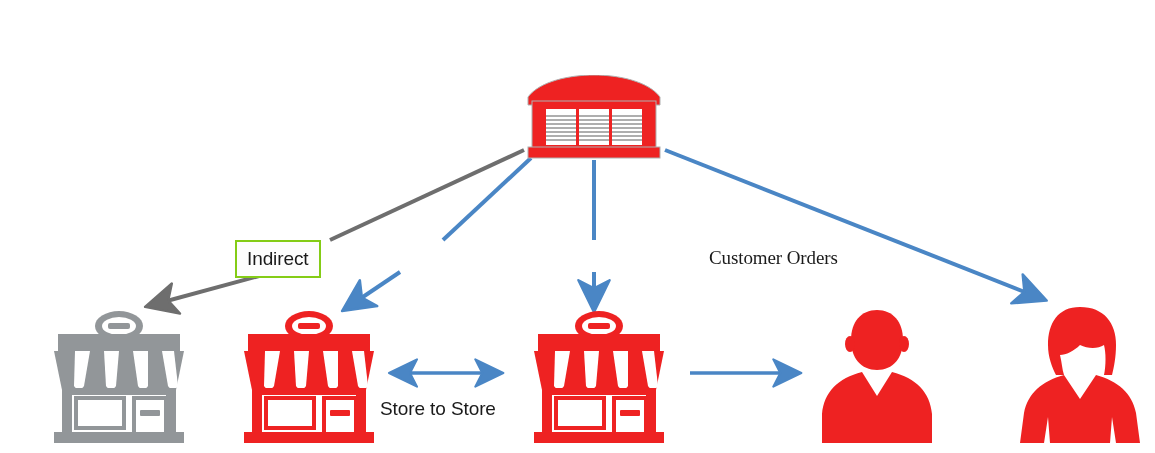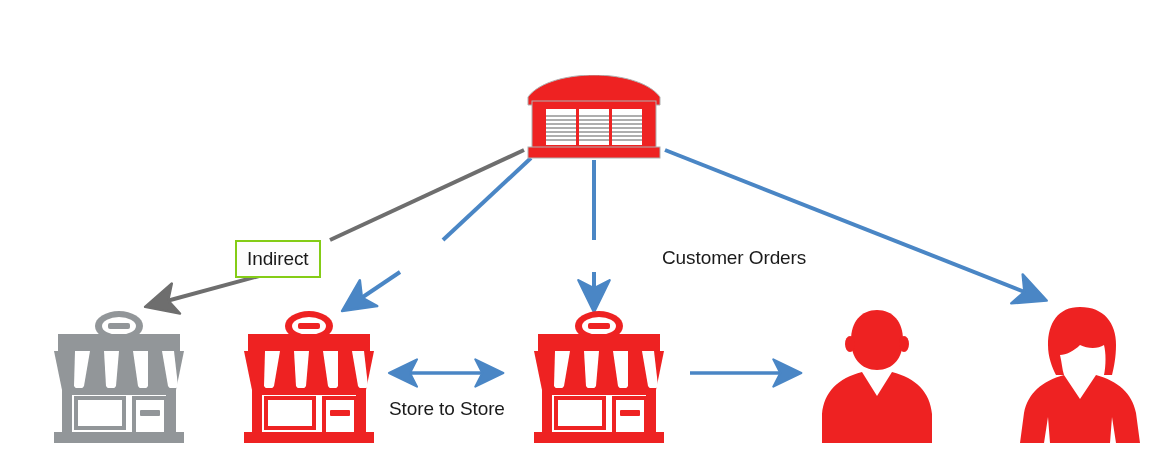--- a/index.html
+++ b/index.html
@@ -43,21 +43,20 @@
     box-sizing: border-box;
     margin-left: 20px;
   }
   .edge-label.plain {
     background: transparent;
     border: 0;
     padding: 0;
   }
   .label-store-to-store {
     font-size: 19px;
-    margin-left: 9px;
   }
 </style>
 </head>
 <body>
 
 <div id="diagram-root">
 
   <svg id="edge-layer" viewBox="0 0 1155 453" width="1155" height="453" xmlns="http://www.w3.org/2000/svg">
     <defs>
       <marker id="ah-gray" markerWidth="9" markerHeight="9" refX="6.6" refY="4.5" orient="auto" markerUnits="strokeWidth">
@@ -255,21 +254,21 @@
                  C10,88 24,76 46,70 Z"></path>
       </g>
     </svg>
   </div>
 
   <div class="edge-label boxed" style="left:215px; top:240px;">
     <span>Indirect</span>
   </div>
 
 
-  <div class="edge-label plain" style="left:662px; top:248px;">
+  <div class="edge-label plain" style="left:709px; top:248px;font-family:Liberation Serif, serif;">
     <span>Customer Orders</span>
   </div>
 
   <div class="edge-label plain label-store-to-store" style="left:380px; top:399px;">
     <span>Store to Store</span>
   </div>
 
 </div>
 
 </body></html>

